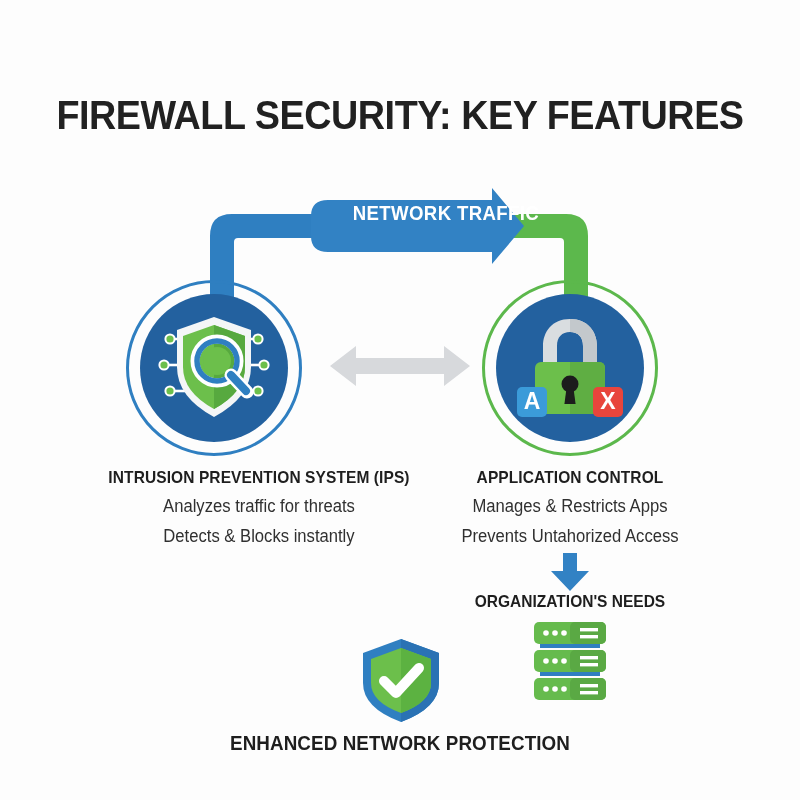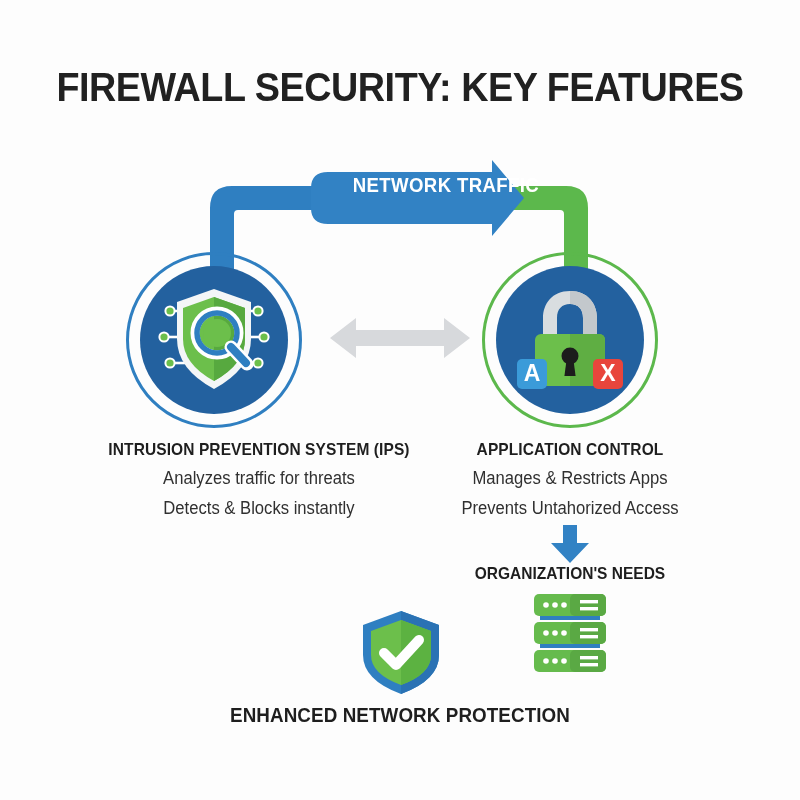--- a/index.html
+++ b/index.html
@@ -11,20 +11,21 @@
     height: 800px;
     background: #fdfdfd;
     font-family: "Liberation Sans", sans-serif;
     overflow: hidden;
     position: relative;
     color: #1e1e1e;
   }
   .stage {
     position: absolute;
     inset: 0;
+    margin-top: 28px;
   }
 
   
   #title {
     position: absolute;
     top: 64px;
     left: 0;
     width: 800px;
     text-align: center;
     font-size: 41px;

